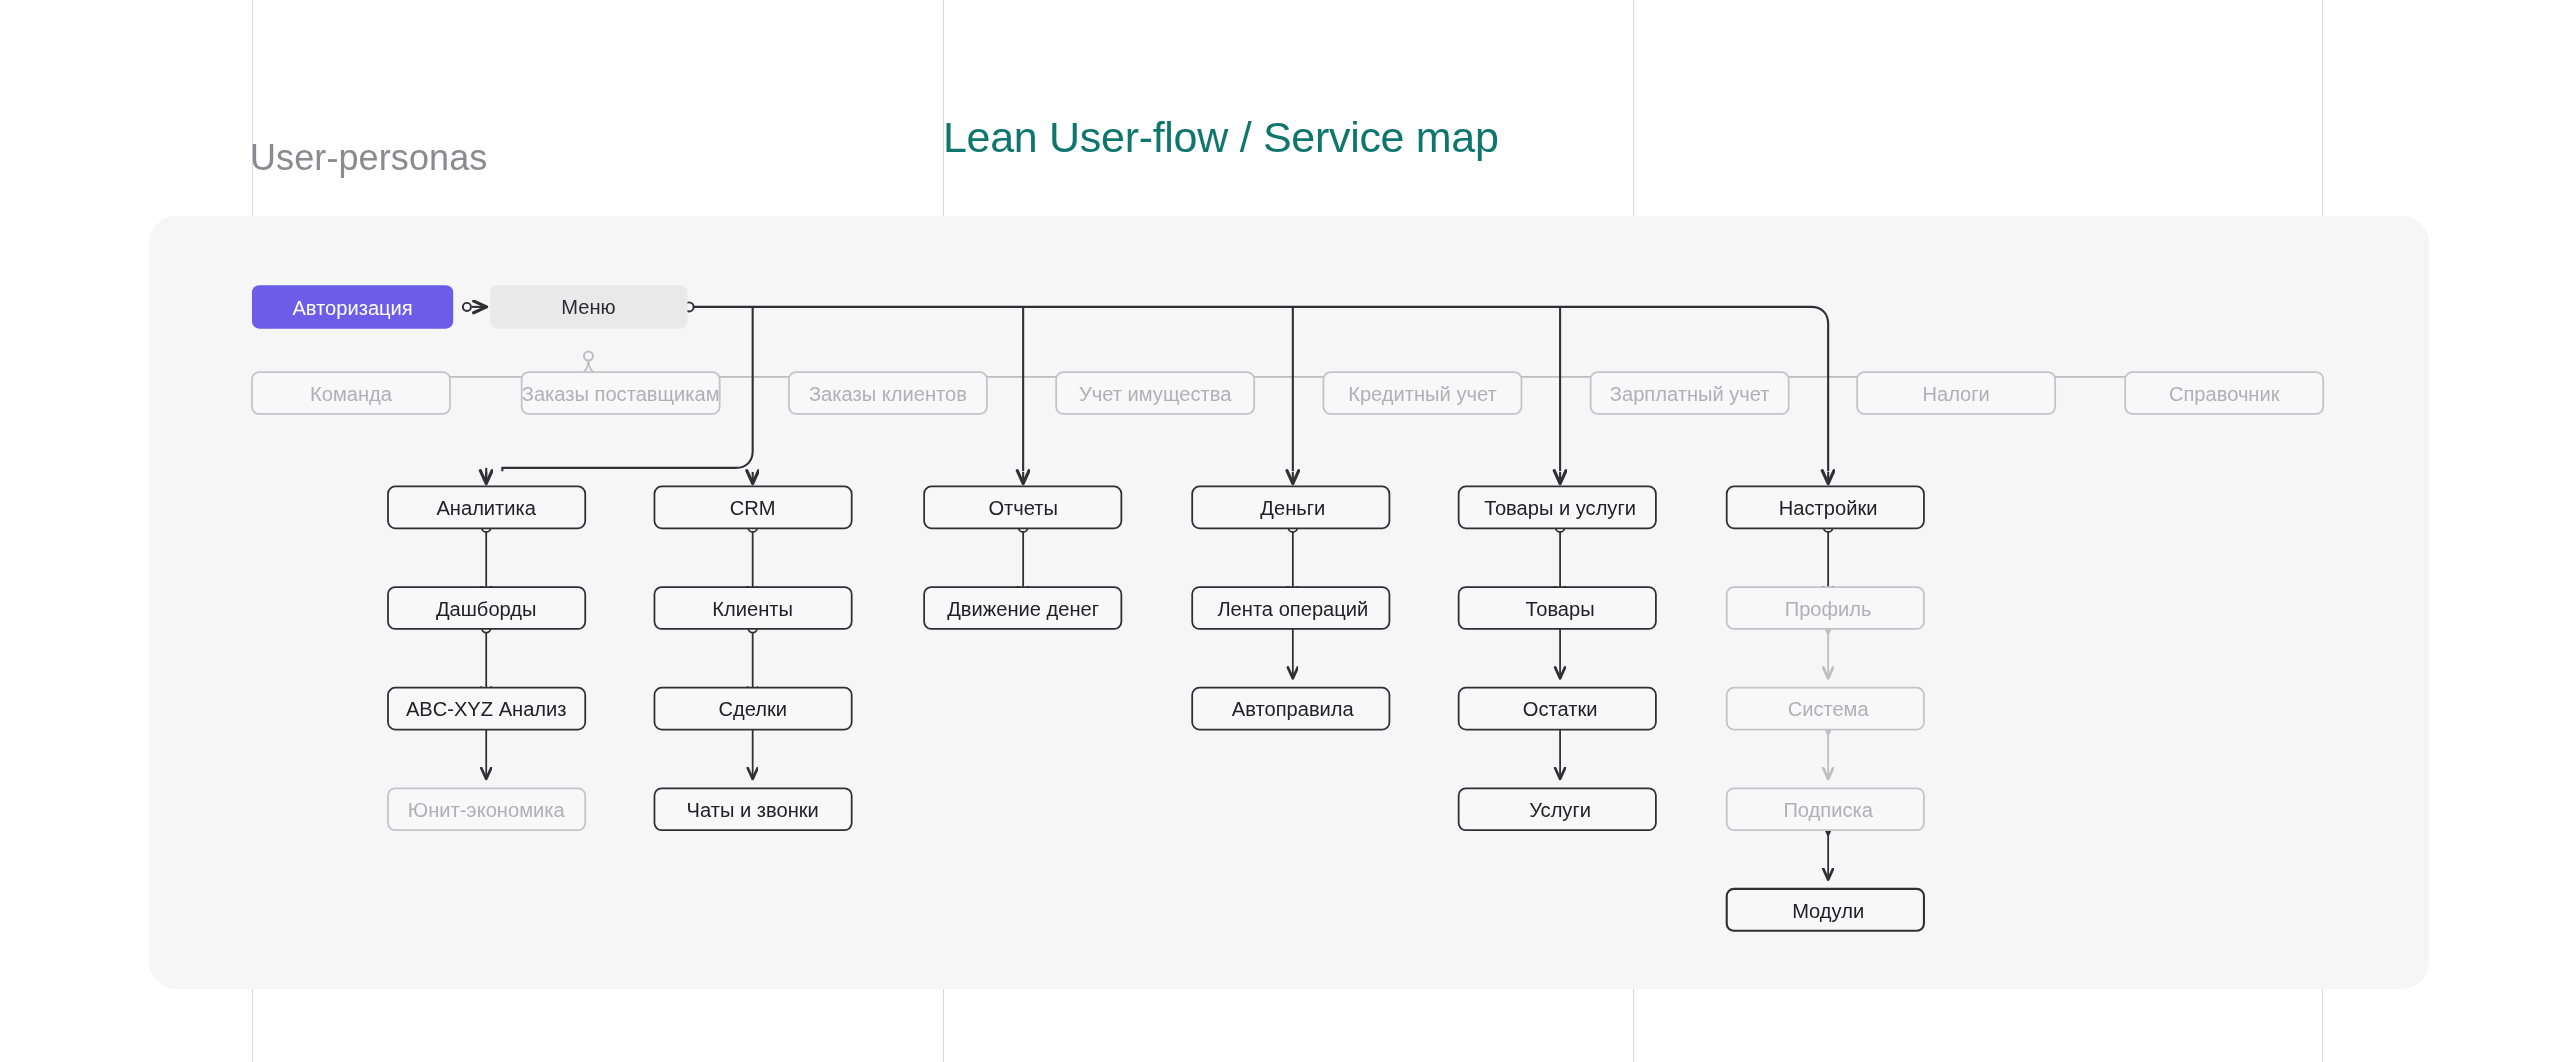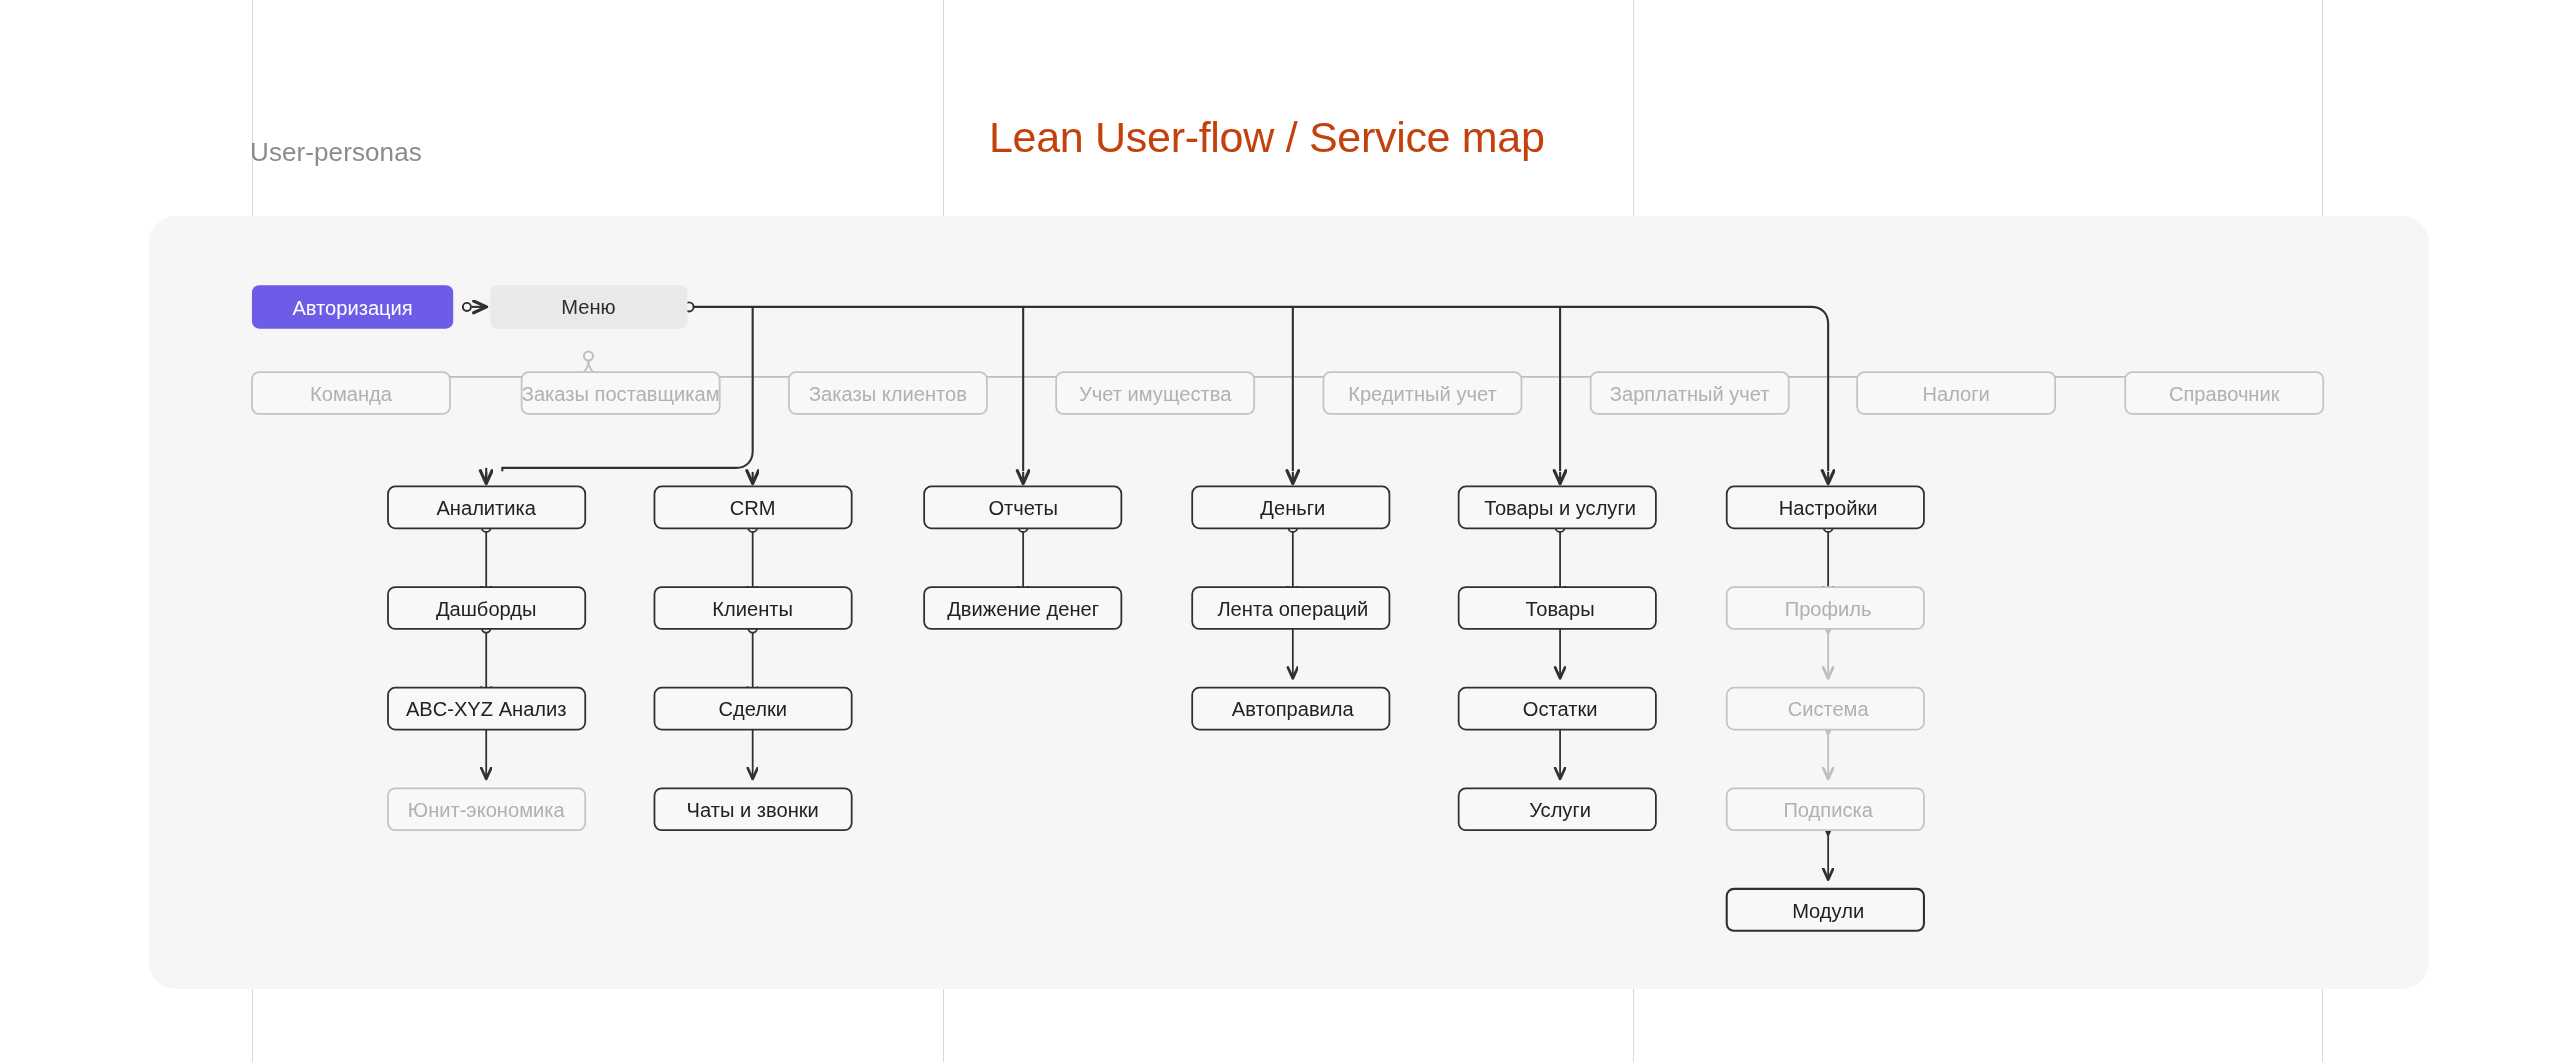--- a/index.html
+++ b/index.html
@@ -15,26 +15,26 @@
     background:#d9d9dd;
   }
   .panel{
     position:absolute;
     left:149px;top:216px;width:2280px;height:773px;
     background:#f6f6f6;
     border-radius:27px;
   }
   .label-personas{
     position:absolute;left:250px;top:137px;
-    font-size:26px;color:#8a8a90;letter-spacing:0.1px;
+    font-size:36px;color:#8a8a90;letter-spacing:0.1px;
     white-space:nowrap;
   }
   .page-title{
-    position:absolute;left:989px;top:113px;
-    font-size:43px;color:#c2410c;letter-spacing:-0.3px;
+    position:absolute;left:943px;top:113px;
+    font-size:43px;color:#0f766e;letter-spacing:-0.3px;
     white-space:nowrap;
   }
   #diagram{position:absolute;left:0;top:0;}
   .node-label{
     font-size:25px;
     font-family:"Liberation Sans","DejaVu Sans",sans-serif;
     dominant-baseline:central;
     text-anchor:middle;
   }
   .lbl-active{fill:#222226;}

